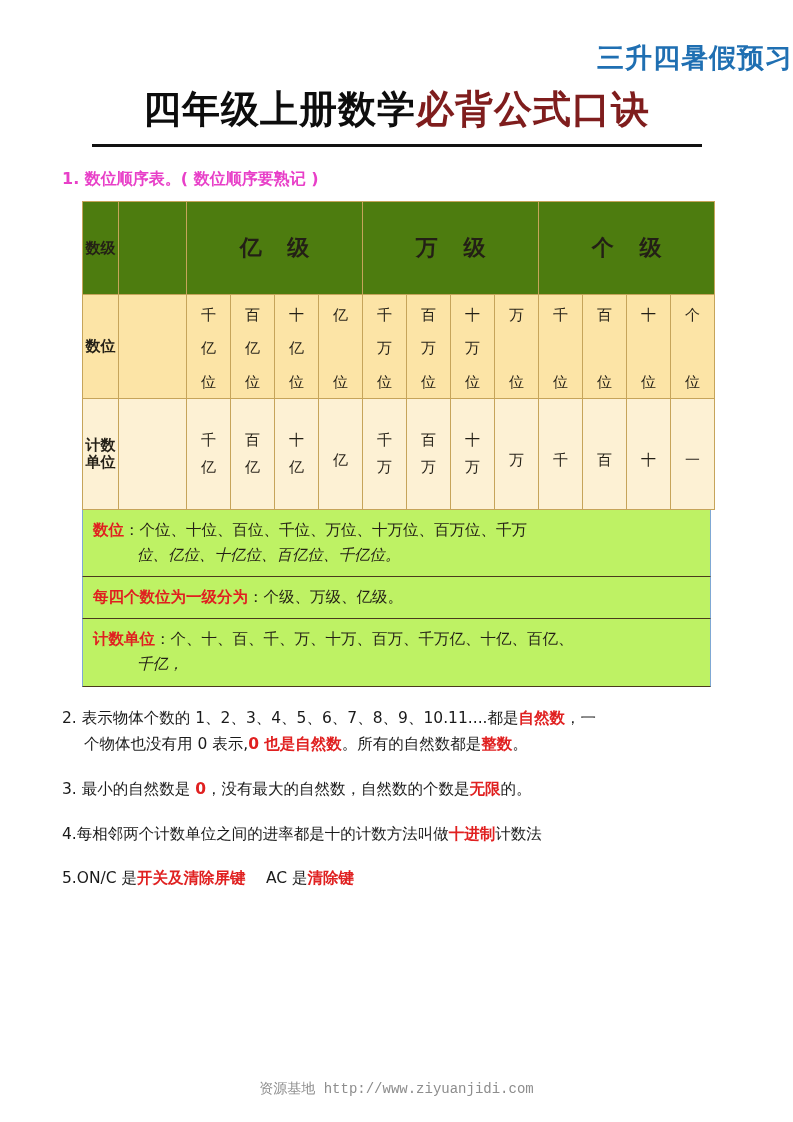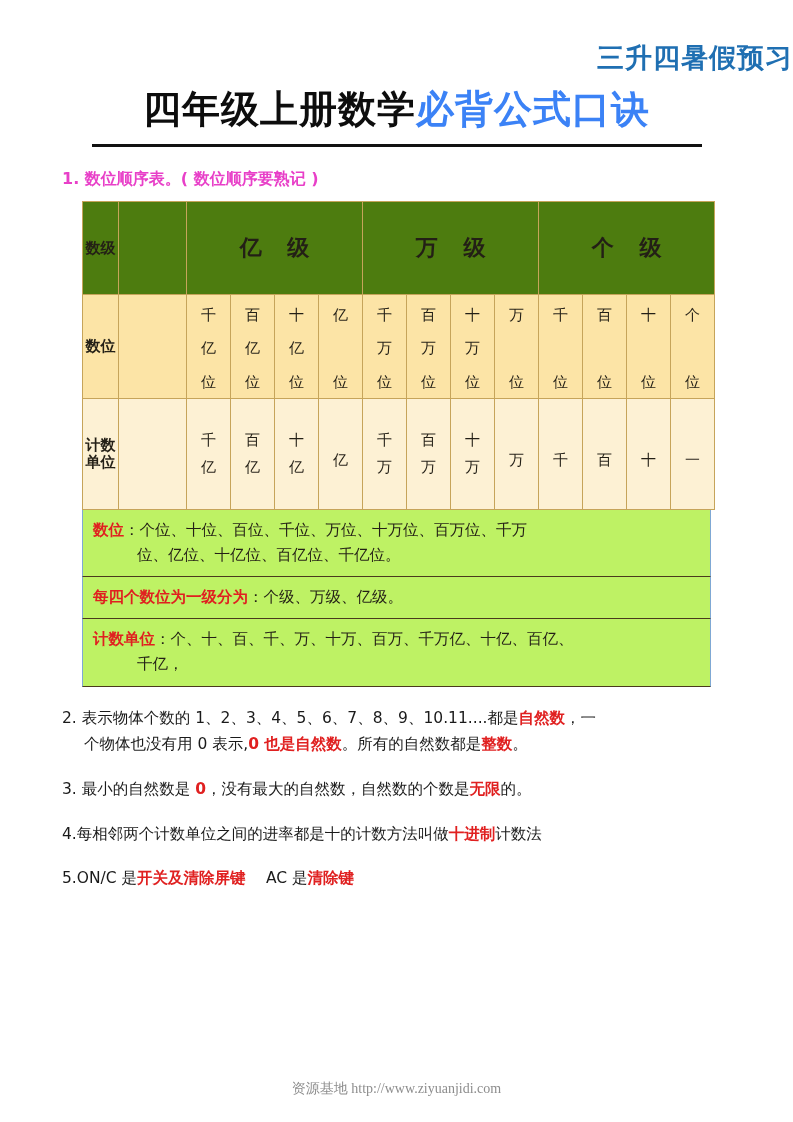--- a/index.html
+++ b/index.html
@@ -33,21 +33,21 @@
   .title-main {
     text-align: center;
     font-size: 38px;
     font-weight: bold;
     letter-spacing: 1px;
     margin-top: 8px;
     font-family: "DejaVu Serif", "Liberation Serif", serif;
     white-space: nowrap;
   }
   .title-main .black { color: #0d0d0d; }
-  .title-main .red { color: #3b82f6; }
+  .title-main .red { color: #7f1d1d; }
 
   .rule {
     width: 610px;
     height: 3px;
     background: #111111;
     margin: 9px auto 0 auto;
   }
 
   
   .section-header {
@@ -149,21 +149,21 @@
     border-right: 1.5px solid #7fa8d4;
     border-bottom: 1px solid #4a3a1c;
     padding: 7px 10px 8px 10px;
     font-size: 15.5px;
     line-height: 1.62;
     color: #231f16;
     font-family: "DejaVu Serif", "Liberation Serif", serif;
   }
   .expl:last-of-type { border-bottom: 1.5px solid #7fa8d4; }
   .expl .k { color: #e02020; font-weight: bold; }
-  .expl .indent { display: block; padding-left: 44px; }
+  .expl .indent { display: block; padding-left: 44px; font-style: italic; }
 
   
   .para {
     margin: 18px 0 0 62px;
     width: 660px;
     font-size: 15.5px;
     line-height: 1.72;
     color: #1a1a1a;
     font-family: "DejaVu Sans", "Liberation Sans", sans-serif;
   }
@@ -175,21 +175,21 @@
     position: absolute;
     left: 0;
     right: 0;
     bottom: 22px;
     text-align: center;
     height: 22px;
   }
   .footer .site {
     color: #8d8d8d;
     font-size: 14px;
-    font-family: Liberation Serif, serif;
+    font-family: Liberation Mono, monospace;
   }
   .footer .pagenum {
     position: absolute;
     left: 0; right: 0; top: 1px;
     color: #3d3d3d;
     font-size: 13px;
     letter-spacing: 5px;
     font-family: "DejaVu Serif", "Liberation Serif", serif;
   }
 </style>

